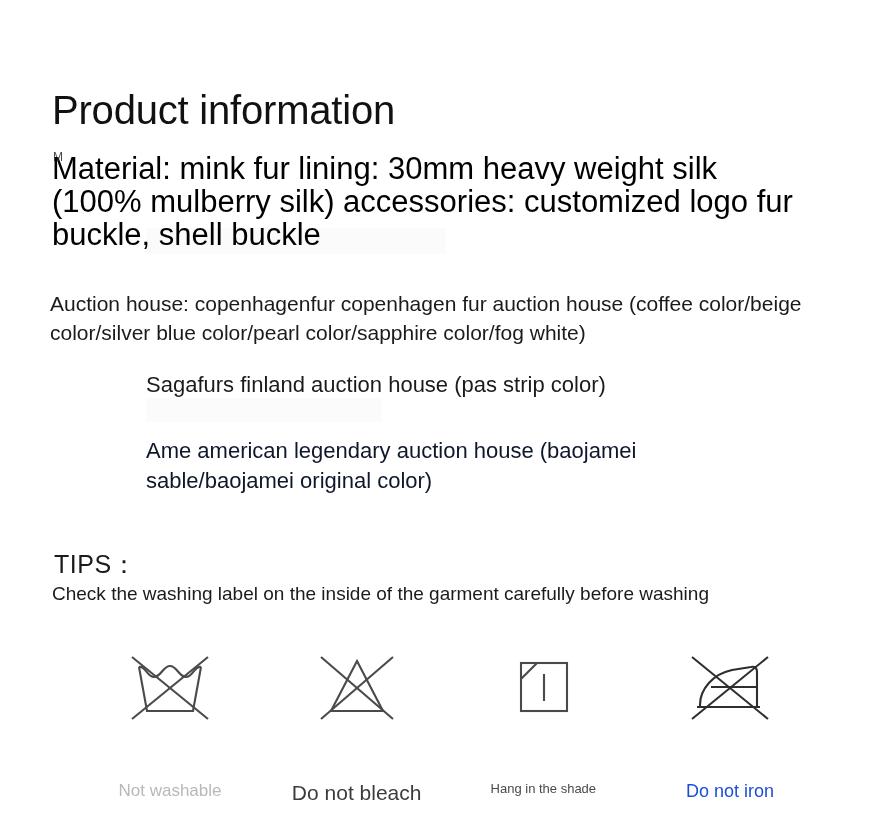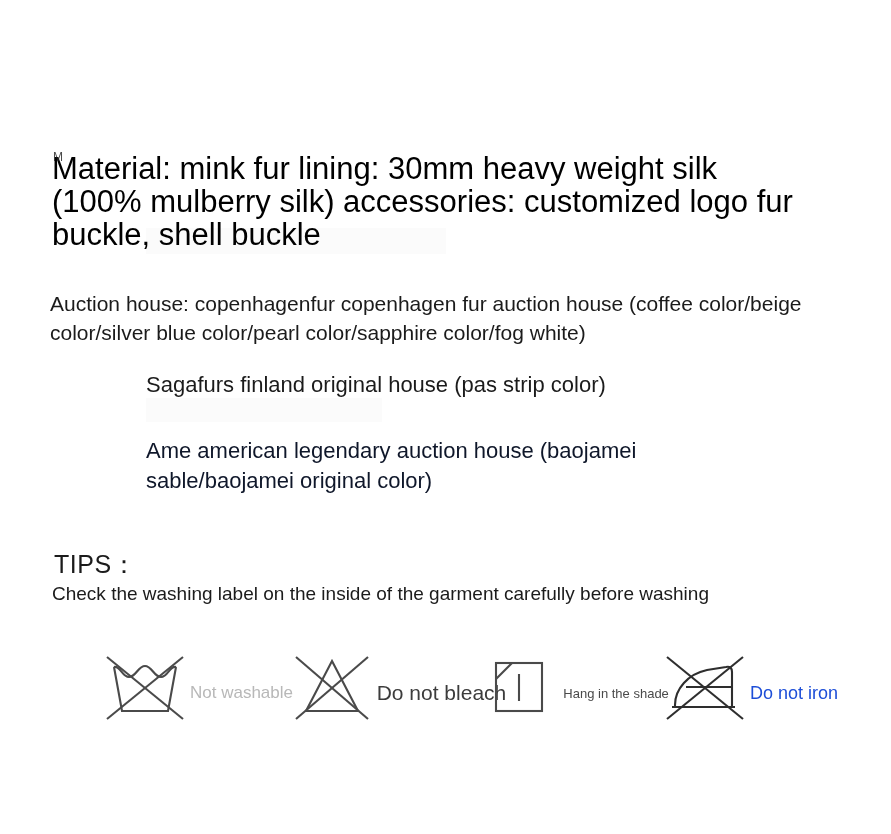--- a/index.html
+++ b/index.html
@@ -118,22 +118,24 @@
     left: 100px;
     top: 648px;
     width: 700px;
     height: 130px;
     display: flex;
     justify-content: space-between;
     align-items: flex-start;
   }
   .care-item {
     display: flex;
+    flex-direction: column;
     align-items: center;
     width: 140px;
+    gap: 43px;
   }
   .care-icon {
     height: 78px;
     display: flex;
     align-items: center;
     justify-content: center;
   }
   .care-label {
     margin-top: 12px;
     text-align: center;
@@ -166,27 +168,28 @@
   }
 </style>
 </head>
 <body>
 
 <div class="page">
 
   <div class="watermark-band" style="left:146px; top:228px; width:300px; height:26px;"></div>
   <div class="watermark-band" style="left:146px; top:398px; width:236px; height:24px;"></div>
 
+  <h1 class="page-title">Product information</h1>
 
   <div class="material-block">Material: mink fur lining: 30mm heavy weight silk (100% mulberry silk) accessories: customized logo fur buckle, shell buckle</div>
   <div class="watermark-ghost">M</div>
 
   <div class="auction-main">Auction house: copenhagenfur copenhagen fur auction house (coffee color/beige color/silver blue color/pearl color/sapphire color/fog white)</div>
 
-  <div class="auction-sub-1">Sagafurs finland original house (pas strip color)</div>
+  <div class="auction-sub-1">Sagafurs finland auction house (pas strip color)</div>
 
   <div class="auction-sub-2">Ame american legendary auction house (baojamei sable/baojamei original color)</div>
 
   <div class="tips-heading">TIPS：</div>
   <div class="tips-text">Check the washing label on the inside of the garment carefully before washing</div>
 
   <div class="care-row">
 
     <div class="care-item">
       <div class="care-icon">

